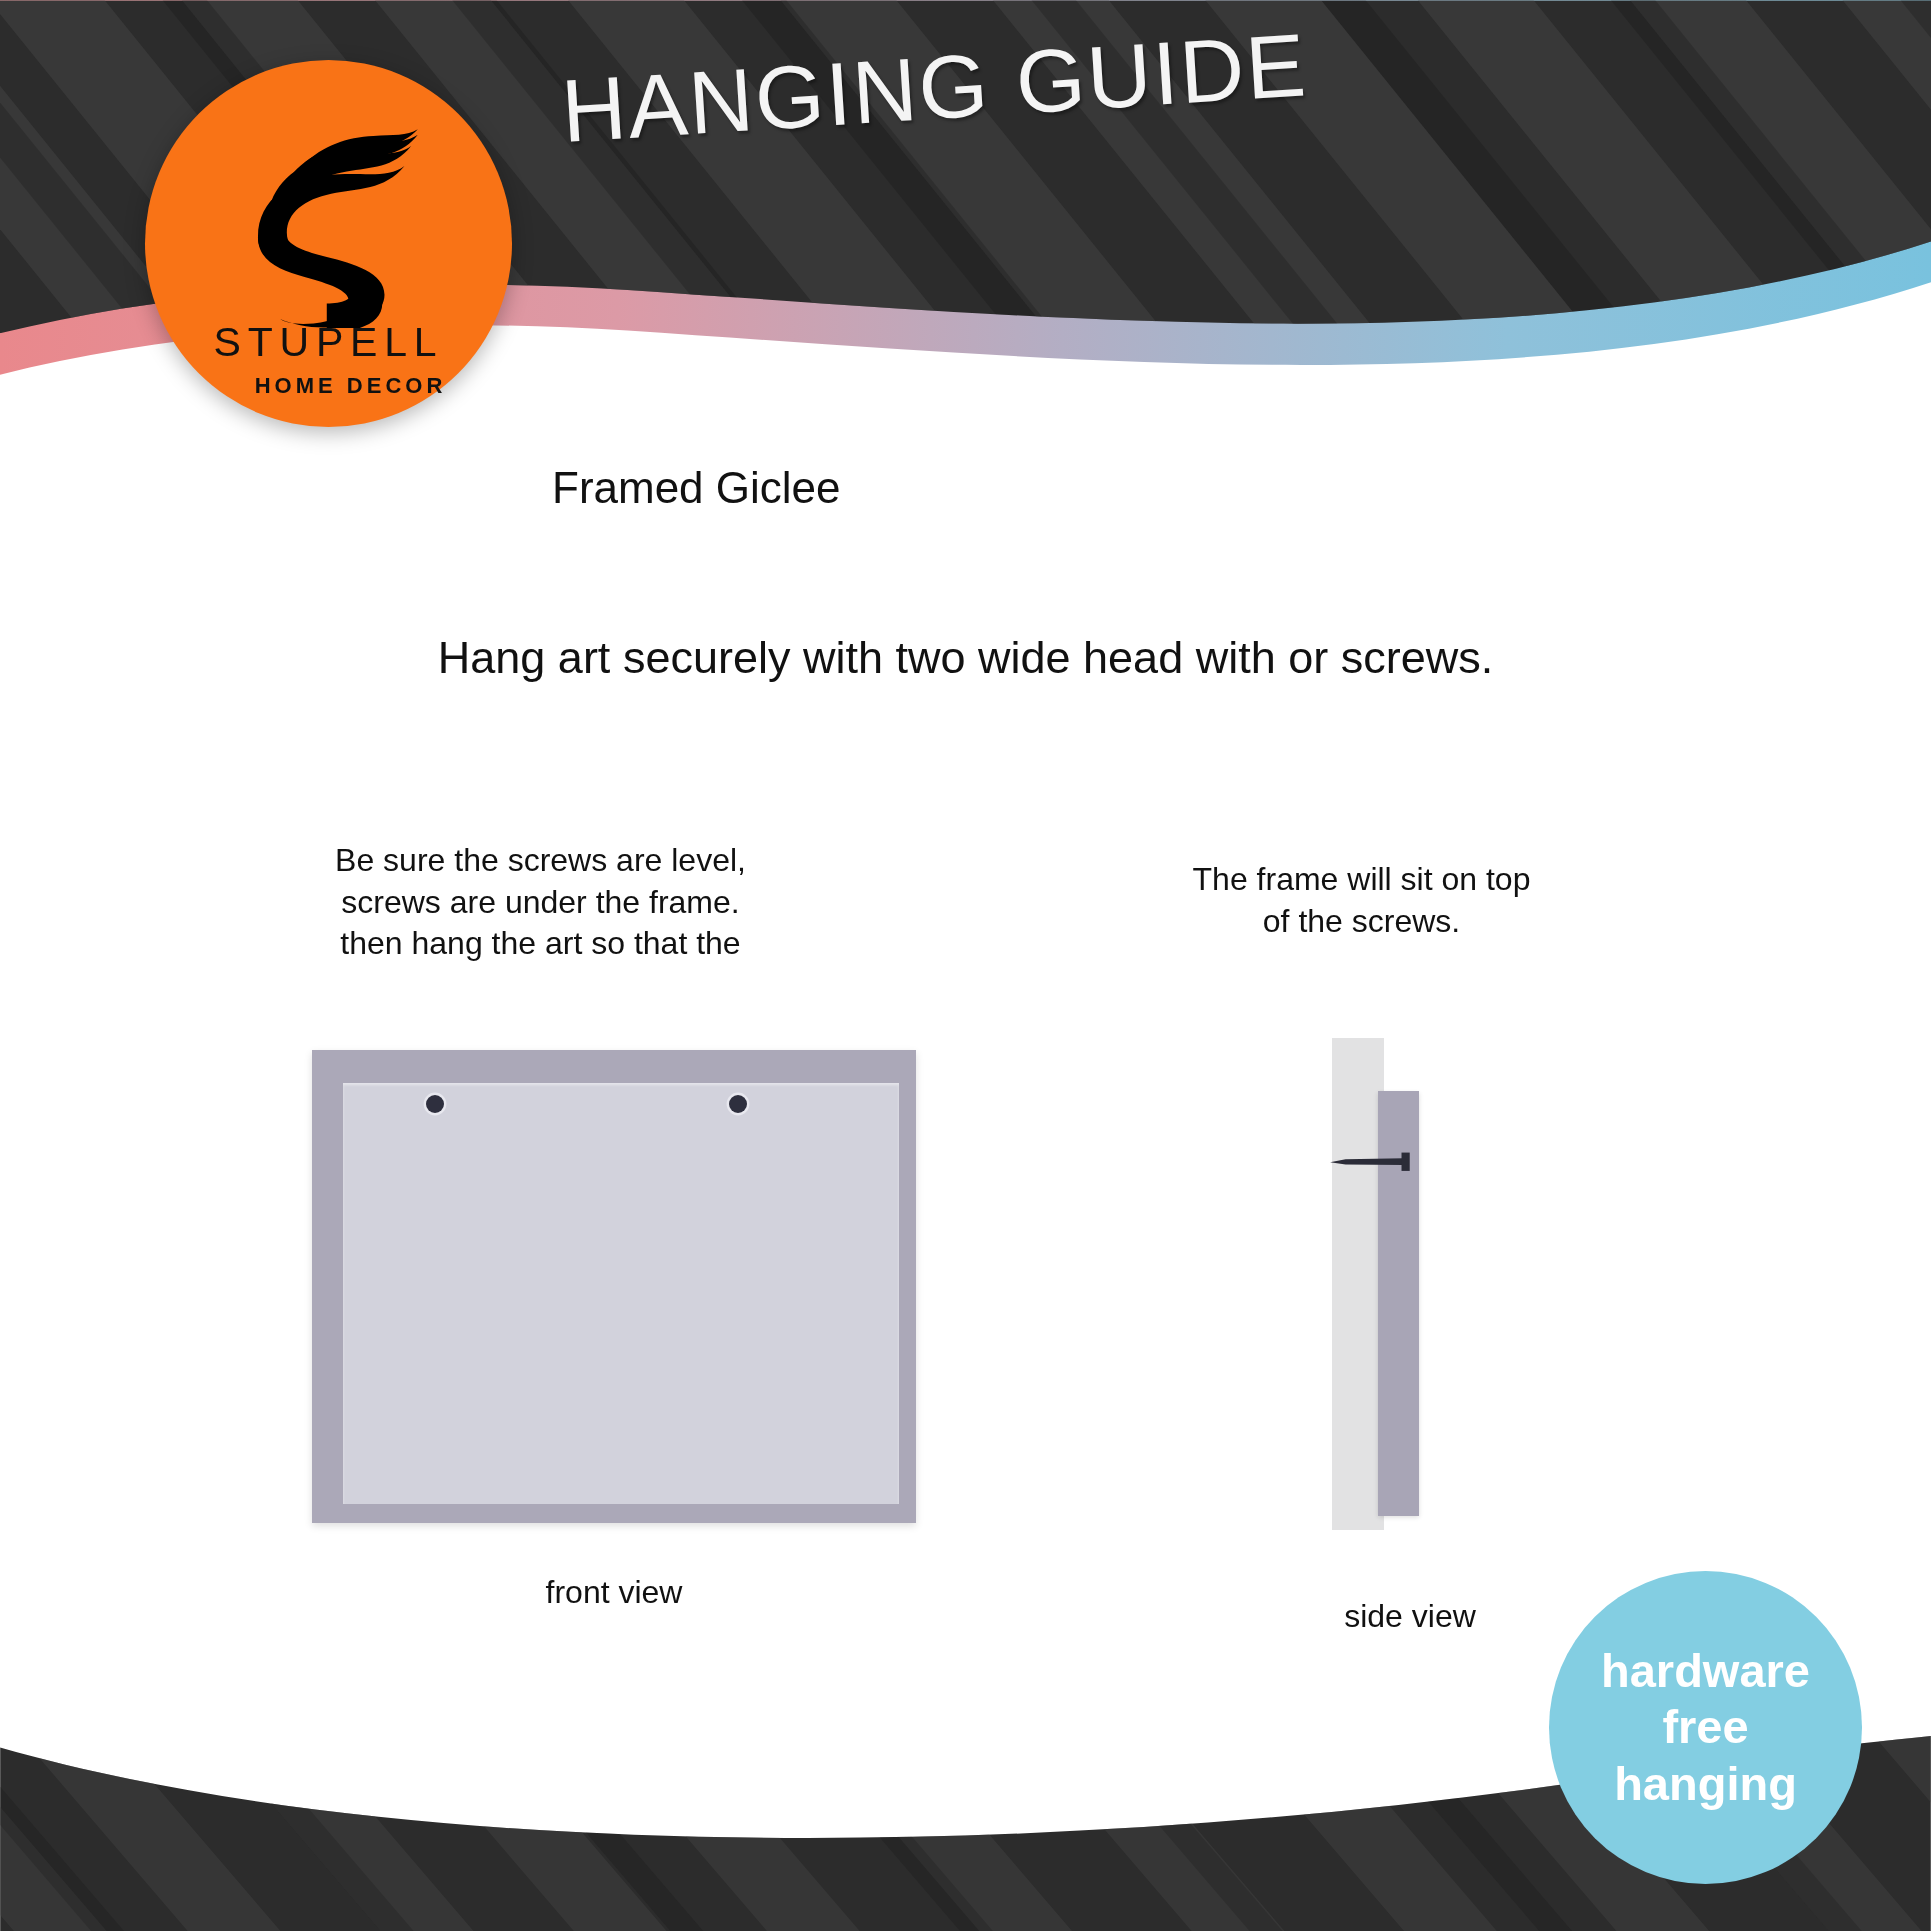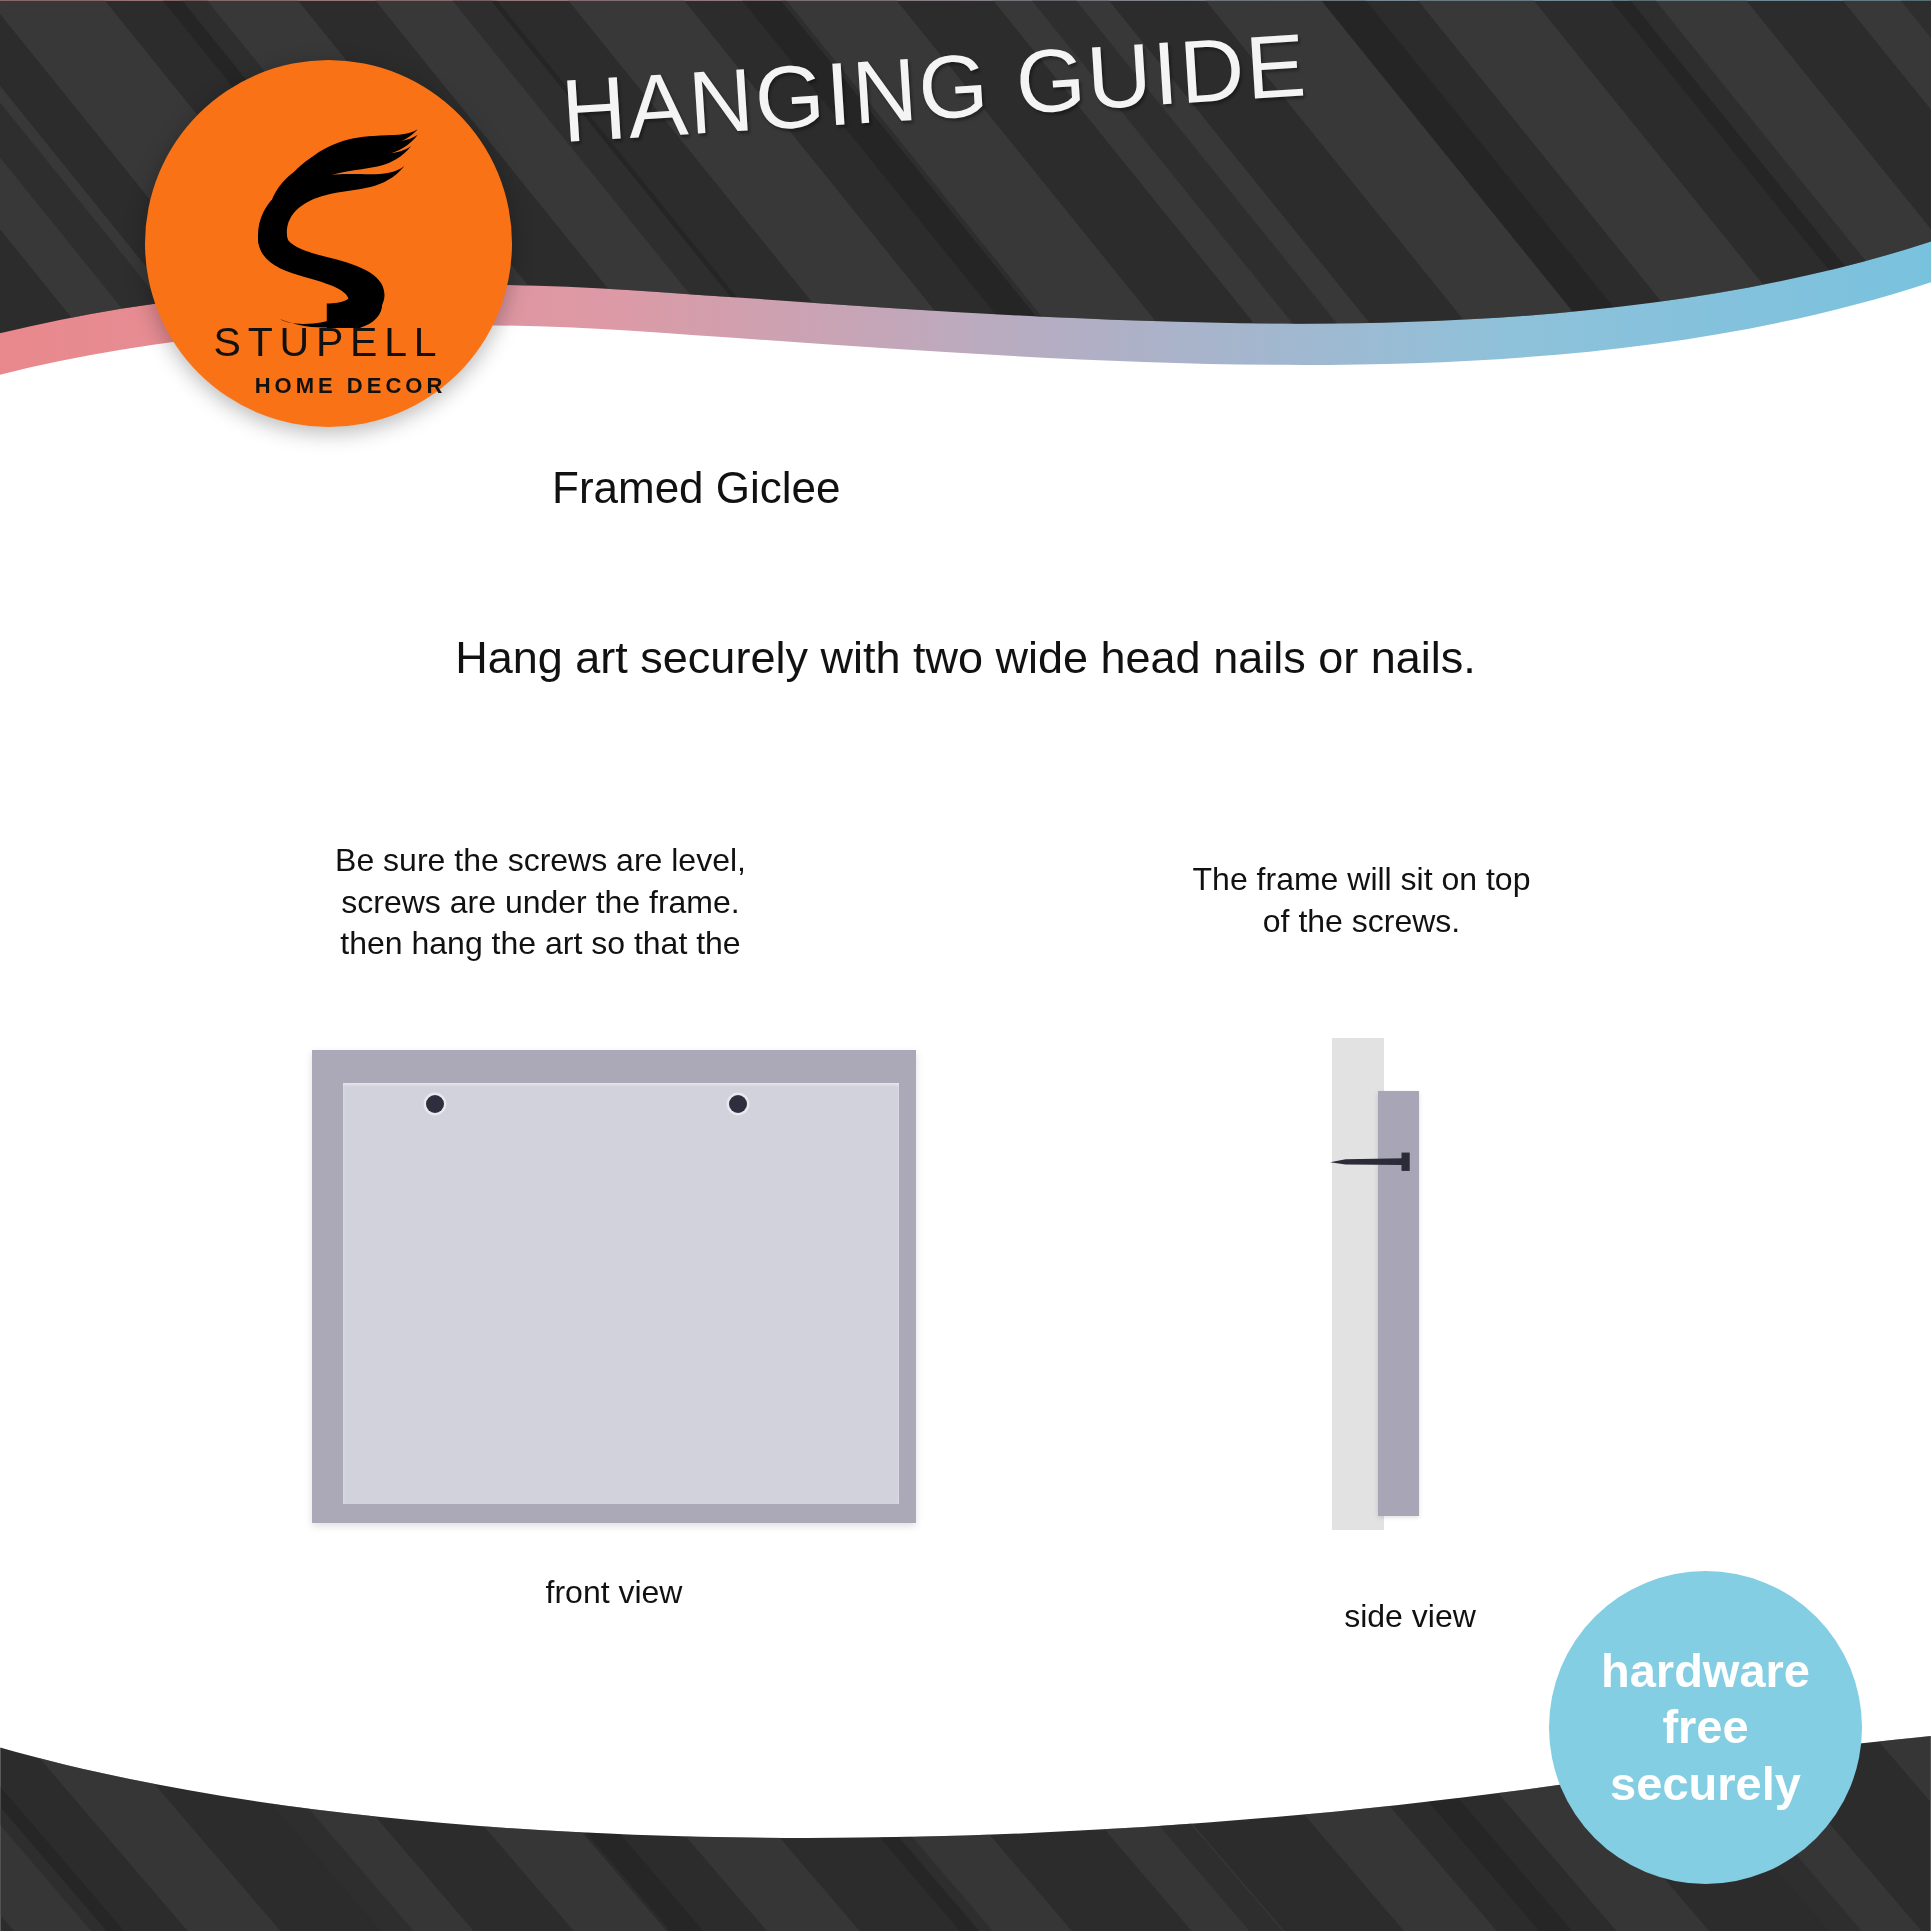--- a/index.html
+++ b/index.html
@@ -212,21 +212,21 @@
       <path fill="#000000" d="M36,118 C36,140 56,148 78,154 C100,160 118,166 118,176
         C118,188 104,194 86,196 C72,197 62,196 56,192 C70,198 88,201 106,199
         C132,196 150,186 150,170 C150,150 122,142 98,136 C78,131 62,126 60,114 Z"></path>
     </svg>
     <div class="logo-word">STUPELL</div>
     <div class="logo-sub">HOME DECOR</div>
   </div>
 
   <div class="product-title">Framed Giclee</div>
 
-  <div class="lead-line">Hang art securely with two wide head nails or nails.</div>
+  <div class="lead-line">Hang art securely with two wide head with or screws.</div>
 
   <div class="caption caption-left">
     <div>Be sure the screws are level,</div>
     <div>screws are under the frame.</div>
     <div>then hang the art so that the</div>
   </div>
 
   <div class="caption caption-right">
     <div>The frame will sit on top</div>
     <div>of the screws.</div>
@@ -245,21 +245,21 @@
     <svg class="nail" viewBox="0 0 96 20" xmlns="http://www.w3.org/2000/svg">
       <path fill="#2b2c38" d="M2,10.5 L18,7.6 L78,6.6 L78,13.6 L18,13.0 Z"></path>
       <rect x="76" y="0.6" width="8.5" height="19" fill="#2b2c38"></rect>
     </svg>
   </div>
   <div class="view-label label-side">side view</div>
 
   <div class="badge-circle">
     <span>hardware</span>
     <span>free</span>
-    <span>securely</span>
+    <span>hanging</span>
   </div>
 
   <div class="bottom-banner">
     <svg width="1931" height="251" viewBox="0 0 2000 260" xmlns="http://www.w3.org/2000/svg">
       <defs>
         <clipPath id="botClip">
           <path d="M0,70 C420,190 1100,190 1700,96 C1800,80 1920,66 2000,58 V260 H0 Z"></path>
         </clipPath>
       </defs>
       <g clip-path="url(#botClip)">

